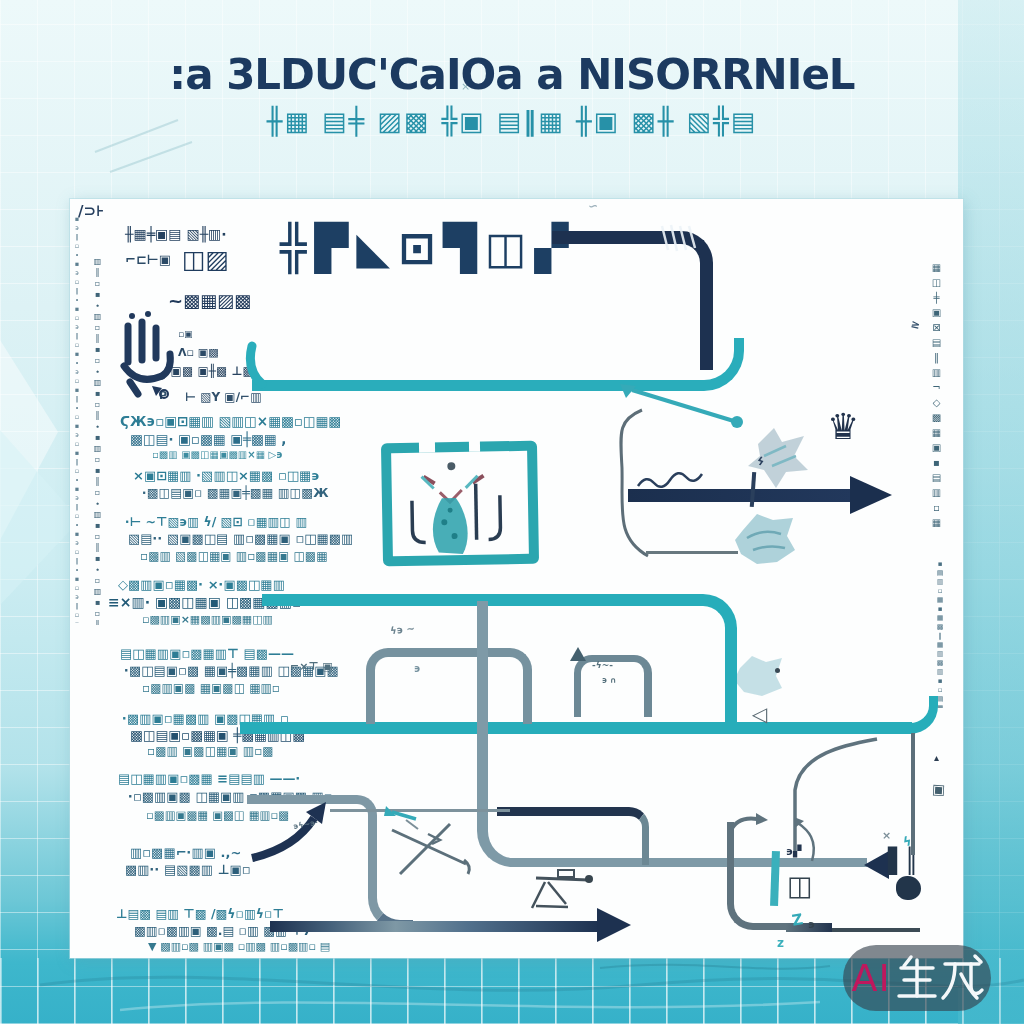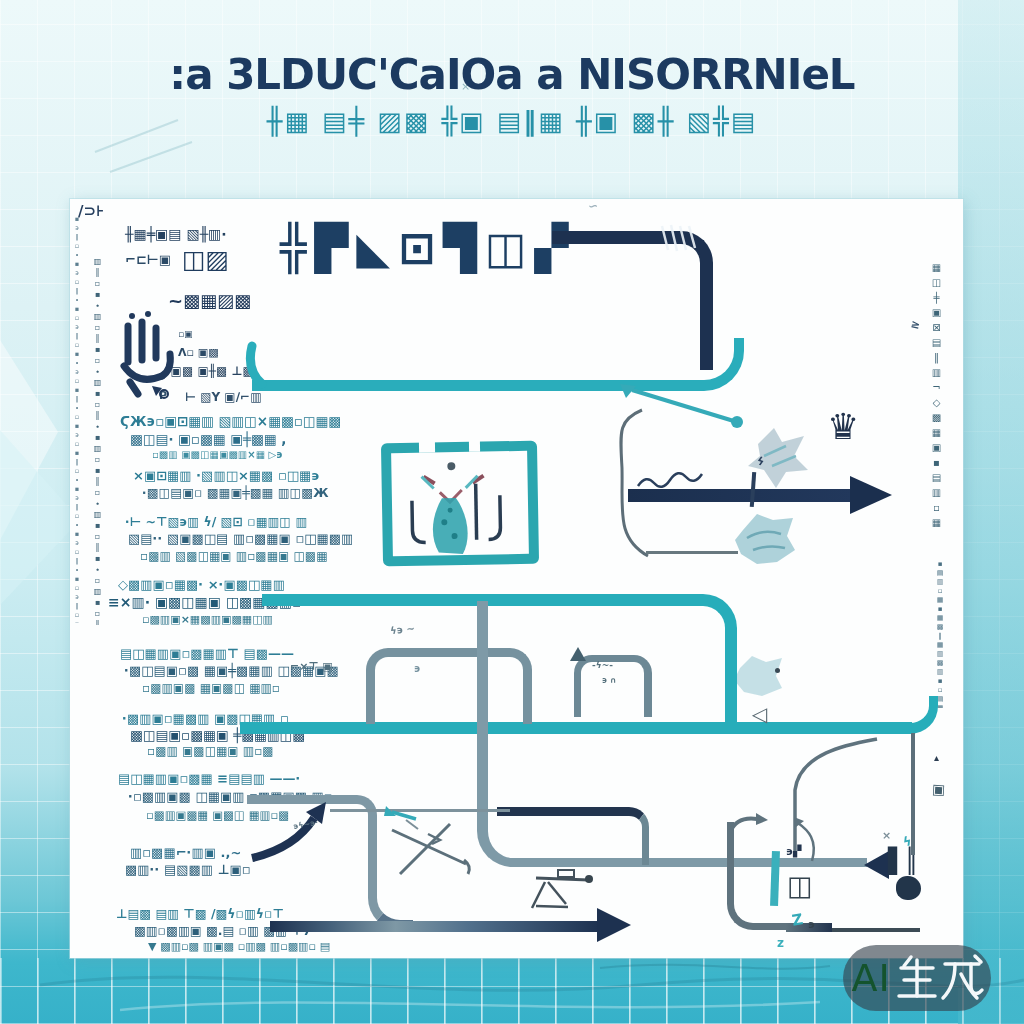--- a/index.html
+++ b/index.html
@@ -17,21 +17,21 @@
          box-shadow:0 0 0 1px rgba(180,220,228,.6), 2px 3px 14px rgba(90,160,175,.35);}
   .bottomgrid{left:0;top:958px;width:1024px;height:66px;
       background:repeating-linear-gradient(90deg, rgba(255,255,255,.45) 0 2px, transparent 2px 37px);}
   .hdr{color:#1c3a60;font-weight:bold;white-space:nowrap;}
   .teal-t{color:#2791a8;font-weight:bold;white-space:nowrap;}
   .g{white-space:pre;font-weight:bold;}
   .vtext{writing-mode:vertical-rl;text-orientation:upright;white-space:pre;overflow:hidden;}
   .elbow{box-sizing:border-box;}
   .badge{left:843px;top:945px;width:148px;height:66px;border-radius:33px;
          background:rgba(52,63,74,.62);display:flex;align-items:center;justify-content:center;gap:6px;}
-  .badge span{color:#14532d;font-size:38px;letter-spacing:1px;}
+  .badge span{color:#be185d;font-size:38px;letter-spacing:1px;}
   svg{display:block;overflow:visible;}
 </style>
 </head>
 <body>
 
 <div id="stage">
 
   <div class="abs bg"></div>
   <div class="abs rightstrip"></div>
   <div class="abs bottomgrid"></div>

